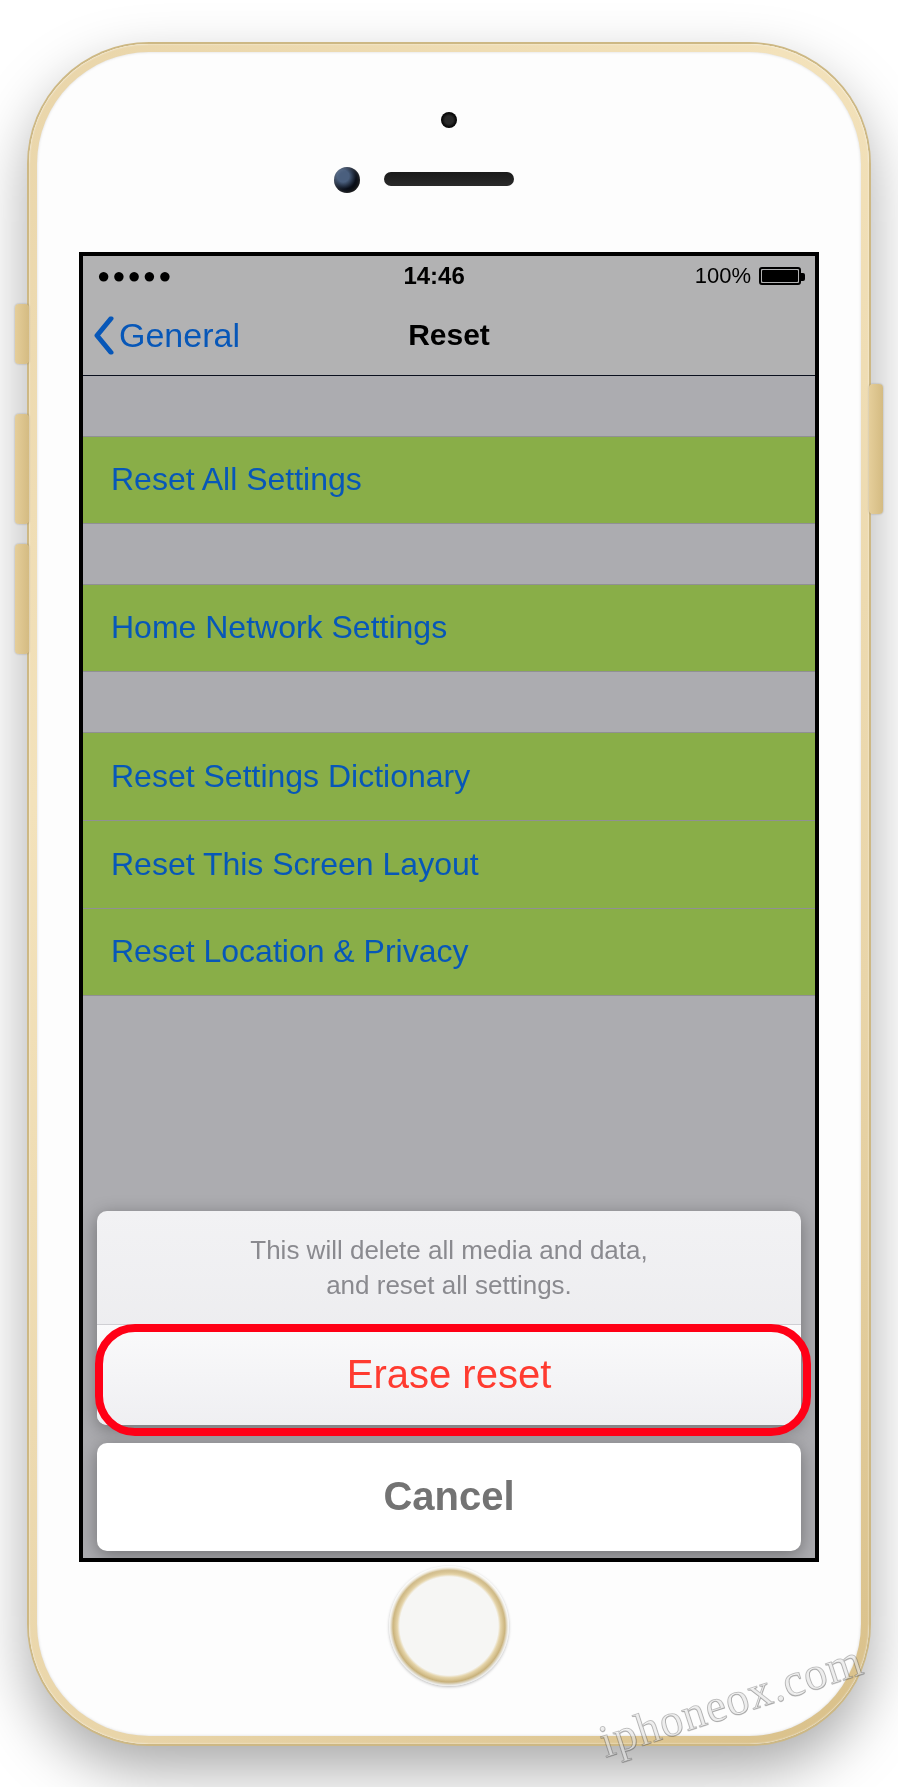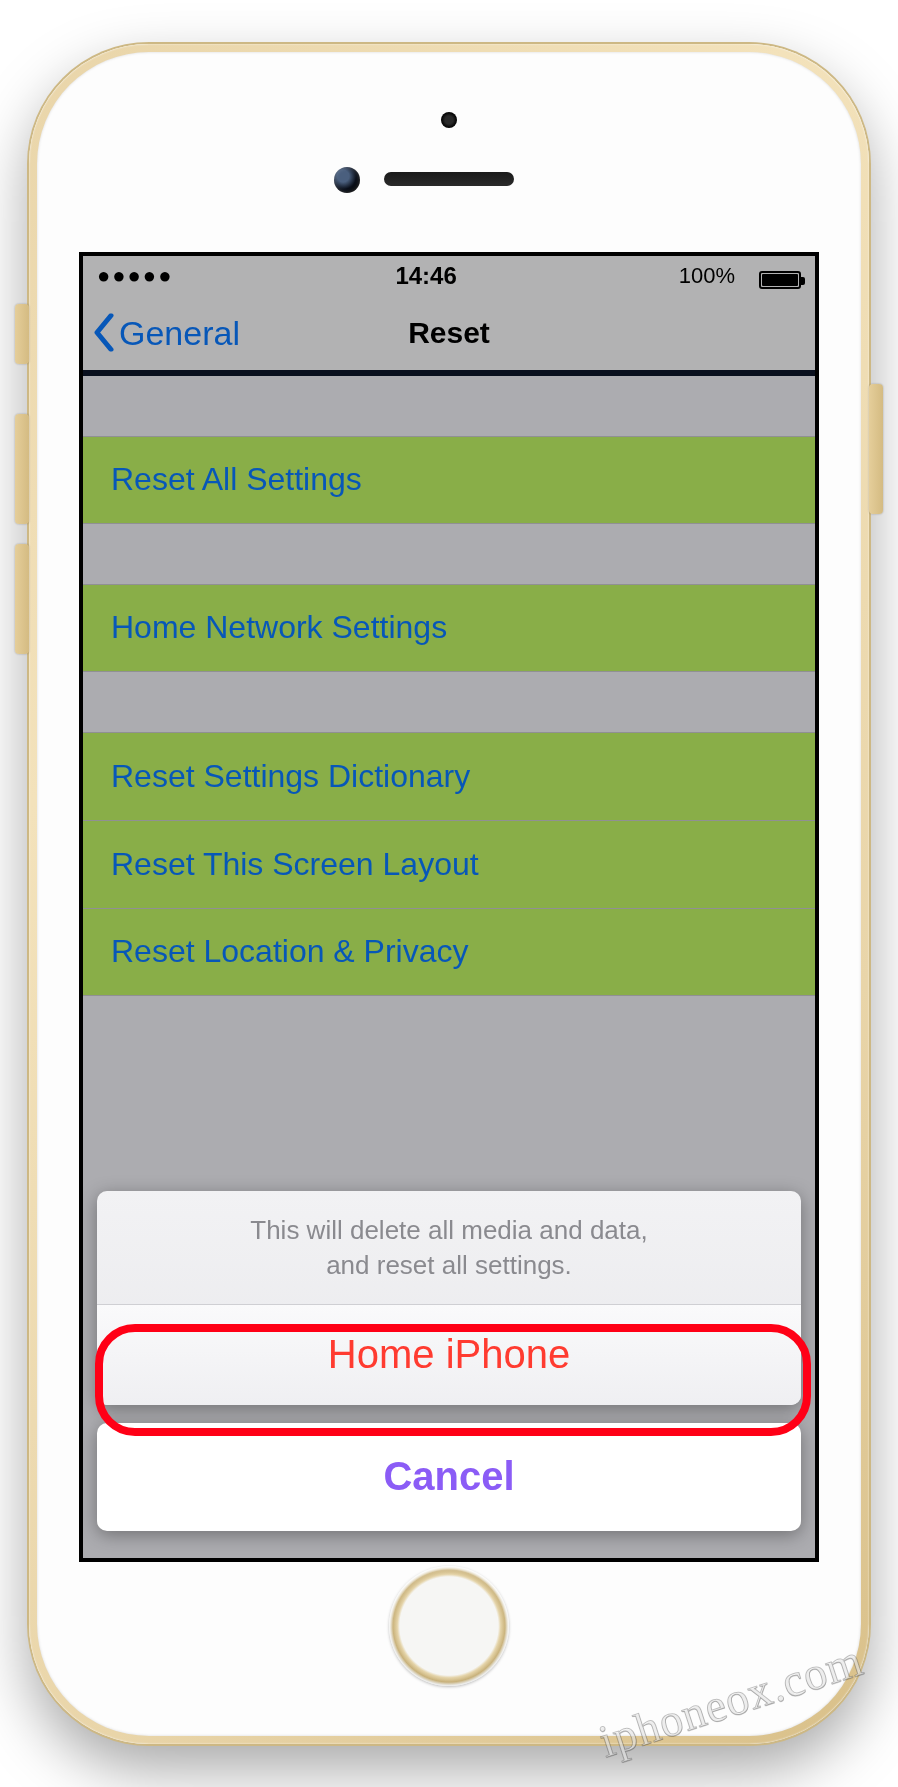--- a/index.html
+++ b/index.html
@@ -91,32 +91,32 @@
   
   .status {
     height:40px;
     display:flex; align-items:center; justify-content:space-between;
     padding:0 14px;
     font-size:24px; font-weight:500; color:#000;
     background:#f7f7f8;
   }
   .status .dots { letter-spacing:2px; font-size:22px; }
   .status .time { font-weight:600; }
-  .status .right { display:flex; align-items:flex-end; gap:24px; font-size:22px;}
+  .status .right { display:flex; align-items:center; gap:8px; font-size:22px;}
   .battery {
     display:inline-block; width:42px; height:18px;
     border:2px solid #000; border-radius:3px; position:relative;
   }
   .battery::before{ content:""; position:absolute; inset:1px; background:#000; border-radius:1px;}
   .battery::after{ content:""; position:absolute; right:-6px; top:4px; width:4px; height:8px; background:#000; border-radius:0 2px 2px 0;}
 
   
   .navbar {
     height:80px; background:#f7f7f8;
-    border-bottom:6px solid #0f172a;
+    border-bottom:1px solid #0f172a;
     position:relative;
     display:flex; align-items:center; justify-content:center;
   }
   .navbar .title { font-size:30px; font-weight:600; }
   .back {
     position:absolute; left:10px; top:50%; transform:translateY(-50%);
     display:flex; align-items:center; gap:4px;
     color:#0b79ff; font-size:34px; font-weight:400;
   }
   .back .chev {
@@ -132,21 +132,21 @@
     background:#bef264; height:88px;
     border-top:1px solid #c8c8cc;
     display:flex; align-items:center;
     padding:0 28px;
     color:#0b79ff; font-size:32px; font-weight:400;
   }
   .cell:last-child{ border-bottom:1px solid #c8c8cc; }
 
   
   .sheet {
-    position:absolute; left:14px; right:14px; bottom:27px;
+    position:absolute; left:14px; right:14px; bottom:7px;
     z-index:10;
   }
   .sheet-panel {
     background:linear-gradient(#f2f2f4,#e9e9ec);
     border-radius:10px;
     overflow:hidden;
     box-shadow:0 4px 18px rgba(0,0,0,.35);
     margin-bottom:18px;
   }
   .sheet-msg {
@@ -165,21 +165,21 @@
     background:linear-gradient(#fafafb,#efeff2);
   }
   .destructive { color:#ff3b30; }
   .cancel-panel {
     background:#fff; border-radius:10px; overflow:hidden;
     box-shadow:0 4px 18px rgba(0,0,0,.35);
   }
   .sheet-cancel {
     height:108px;
     display:flex; align-items:center; justify-content:center;
-    font-size:40px; font-weight:600; color:#8b5cf6;
+    font-size:40px; font-weight:600; color:#737373;
   }
 
   
   .highlight-ring{
     position:absolute;
     border:8px solid #ff0016;
     border-radius:40px;
     pointer-events:none;
     z-index:20;
   }
@@ -260,21 +260,21 @@
         </div>
       </div>
 
       <div class="dim"></div>
 
       <div class="sheet">
         <div class="sheet-panel">
           <div class="sheet-msg">This will delete all media and data,
 and reset all settings.</div>
           <div class="sheet-btn destructive" id="erase-btn">
-            <span>Home iPhone</span>
+            <span>Erase reset</span>
           </div>
         </div>
         <div class="cancel-panel">
           <div class="sheet-cancel">
             <span>Cancel</span>
           </div>
         </div>
       </div>
 
       <div class="highlight-ring" id="ring" style="left: 12px; top: 1068px; width: 716px; height: 112px;"></div>

